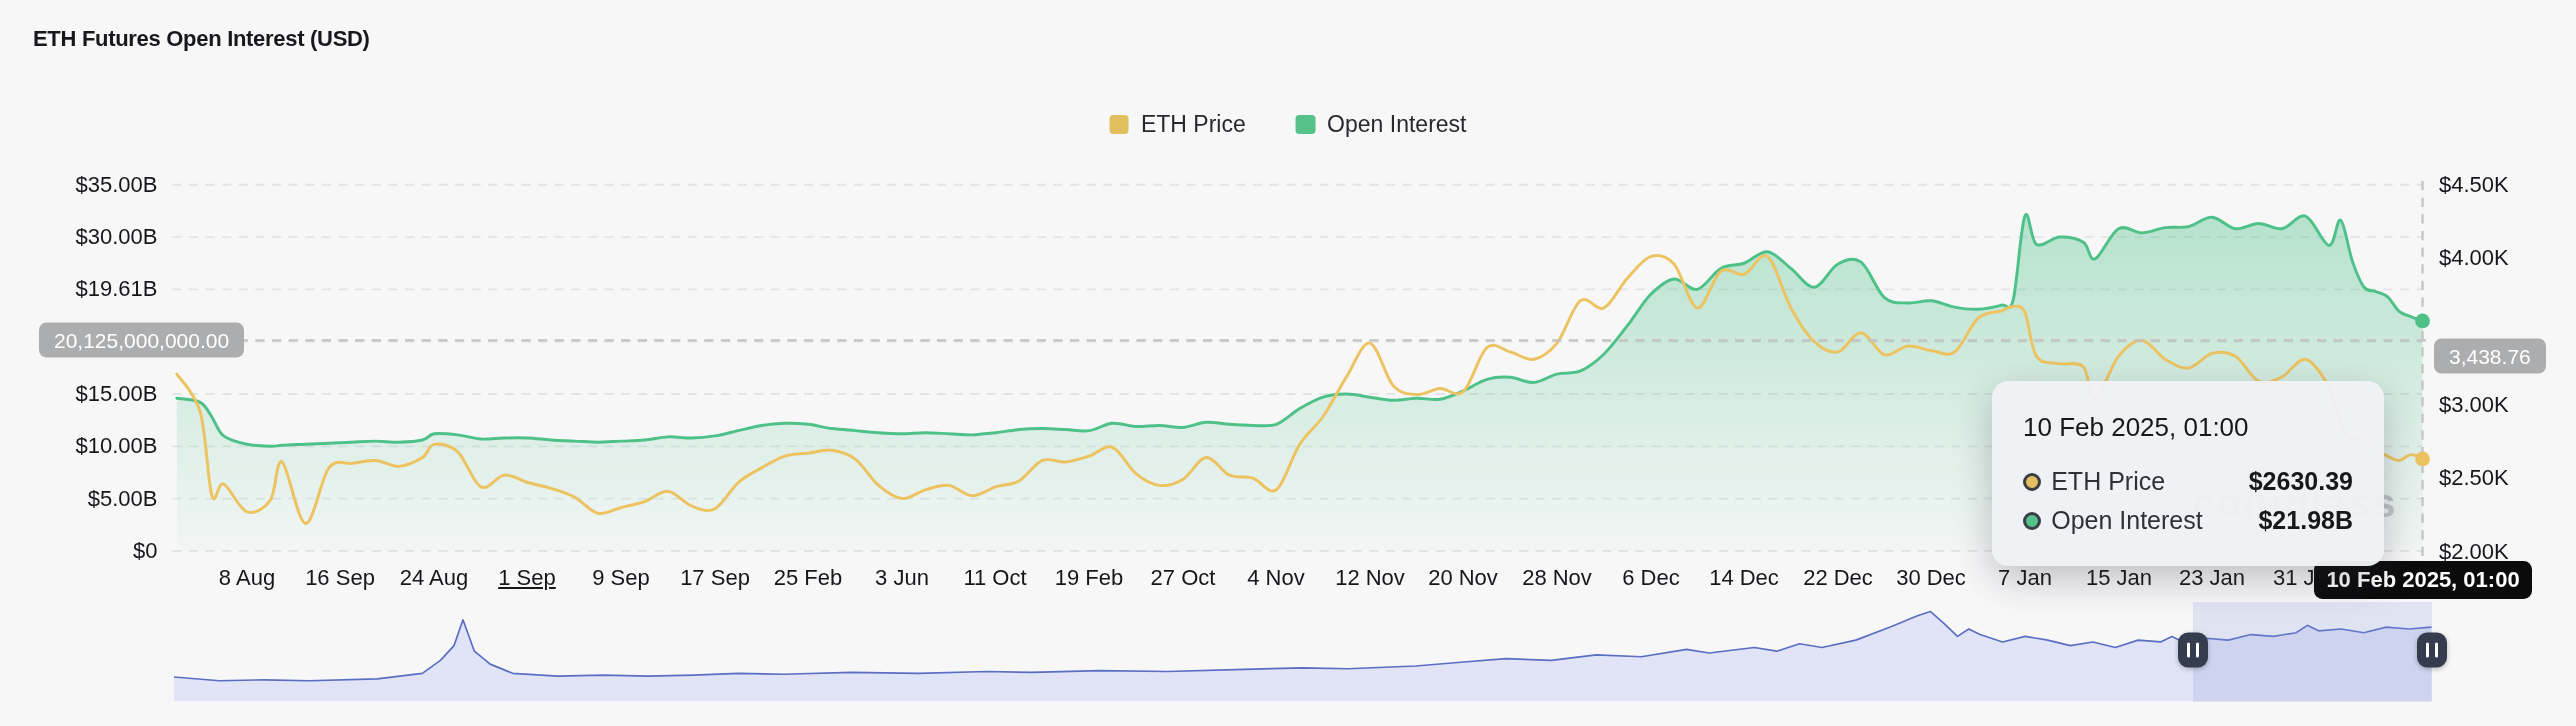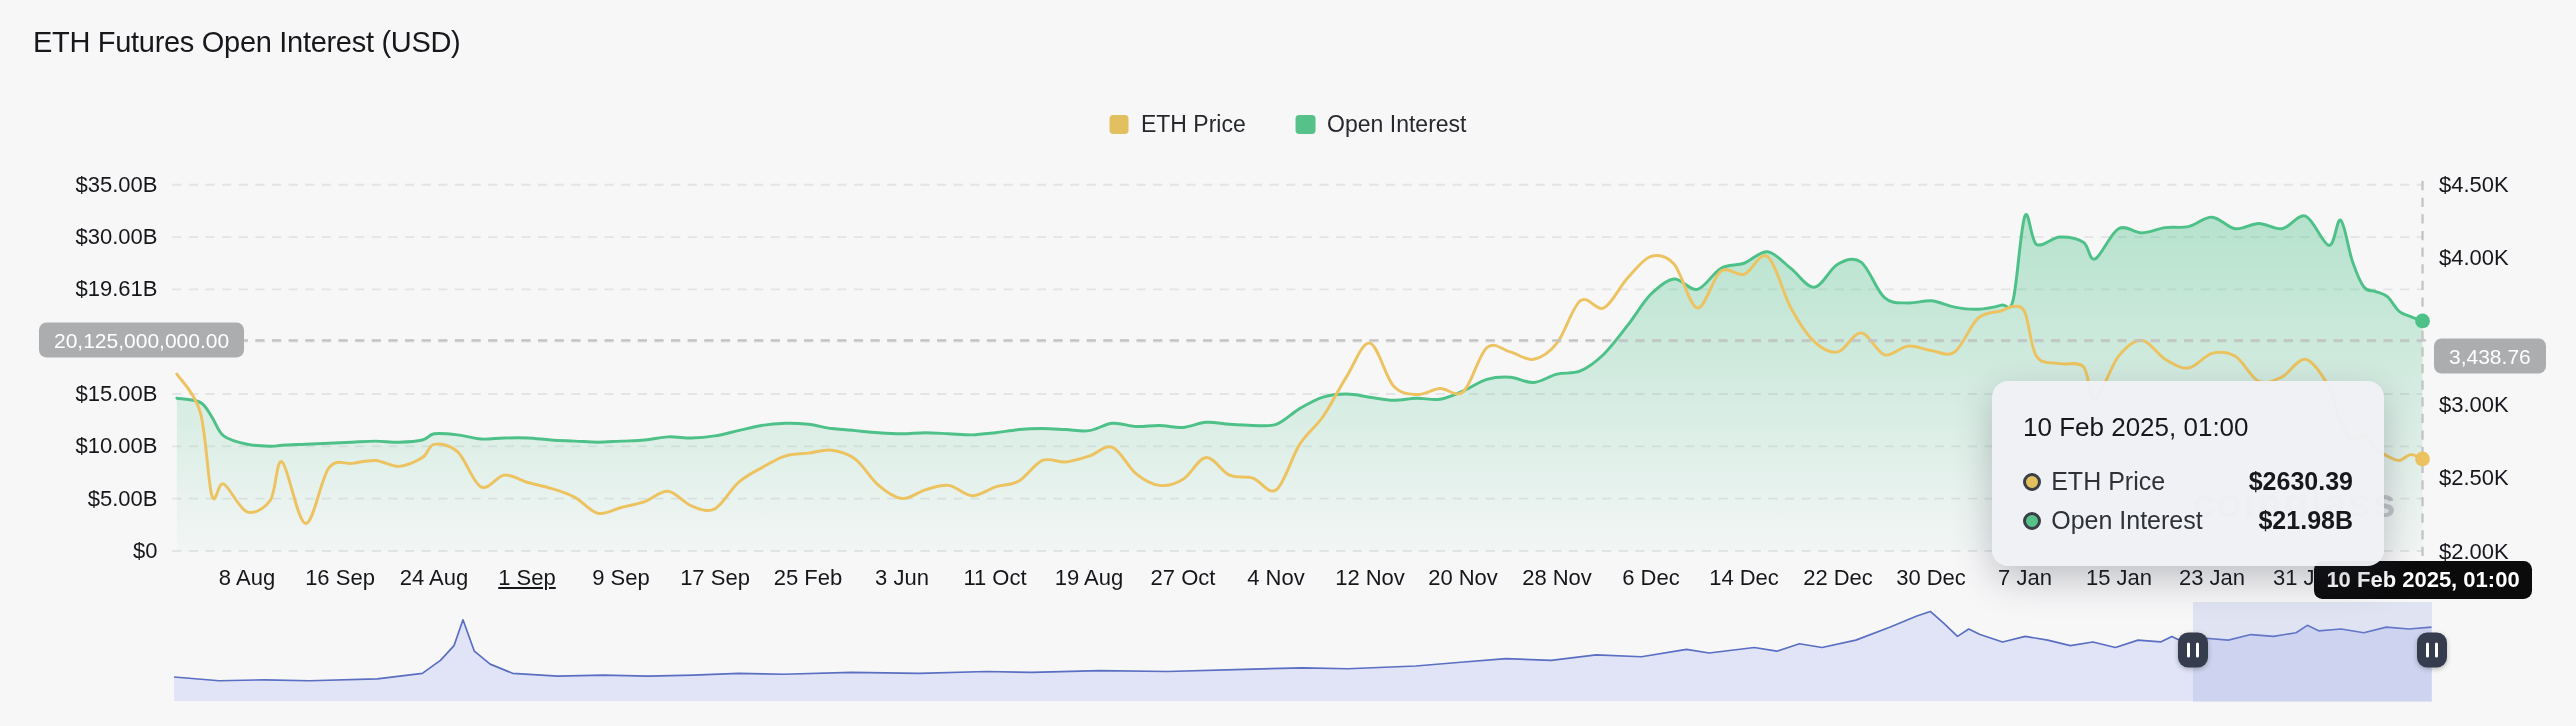--- a/index.html
+++ b/index.html
@@ -4,21 +4,21 @@
 <style>
   html,body{margin:0;padding:0;}
   body{
     width:2576px;height:726px;position:relative;overflow:hidden;
     background:#f7f7f8;
     font-family:"Liberation Sans","DejaVu Sans",sans-serif;
     -webkit-font-smoothing:antialiased;
   }
   .title{
     position:absolute;left:33px;top:26px;
-    font-size:29px;font-weight:400;color:#17181c;letter-spacing:-0.3px;
+    font-size:22px;font-weight:700;color:#17181c;letter-spacing:-0.3px;
   }
   .legend{
     position:absolute;top:111px;left:50%;transform:translateX(-50%);
     display:flex;align-items:center;gap:50px;
   }
   .legend-item{display:flex;align-items:center;gap:12px;cursor:pointer;}
   .legend-swatch{width:19.4px;height:19.4px;border-radius:3.7px;}
   .legend-label{font-size:23px;color:#26282d;}
   #chart-svg{position:absolute;left:0;top:0;z-index:1;}
   .axis-label{
@@ -121,21 +121,21 @@
     <div class="axis-label right" style="left: 2439px; top: 552px;">$2.00K</div>
     <div class="axis-label xtick" style="left: 247px;">8 Aug</div>
     <div class="axis-label xtick" style="left: 340px;">16 Sep</div>
     <div class="axis-label xtick" style="left: 434px;">24 Aug</div>
     <div class="axis-label xtick" style="left: 527px; text-decoration: underline;">1 Sep</div>
     <div class="axis-label xtick" style="left: 621px;">9 Sep</div>
     <div class="axis-label xtick" style="left: 715px;">17 Sep</div>
     <div class="axis-label xtick" style="left: 808px;">25 Feb</div>
     <div class="axis-label xtick" style="left: 902px;">3 Jun</div>
     <div class="axis-label xtick" style="left: 995px;">11 Oct</div>
-    <div class="axis-label xtick" style="left: 1089px;">19 Aug</div>
+    <div class="axis-label xtick" style="left: 1089px;">19 Feb</div>
     <div class="axis-label xtick" style="left: 1183px;">27 Oct</div>
     <div class="axis-label xtick" style="left: 1276px;">4 Nov</div>
     <div class="axis-label xtick" style="left: 1370px;">12 Nov</div>
     <div class="axis-label xtick" style="left: 1463px;">20 Nov</div>
     <div class="axis-label xtick" style="left: 1557px;">28 Nov</div>
     <div class="axis-label xtick" style="left: 1651px;">6 Dec</div>
     <div class="axis-label xtick" style="left: 1744px;">14 Dec</div>
     <div class="axis-label xtick" style="left: 1838px;">22 Dec</div>
     <div class="axis-label xtick" style="left: 1931px;">30 Dec</div>
     <div class="axis-label xtick" style="left: 2025px;">7 Jan</div>

